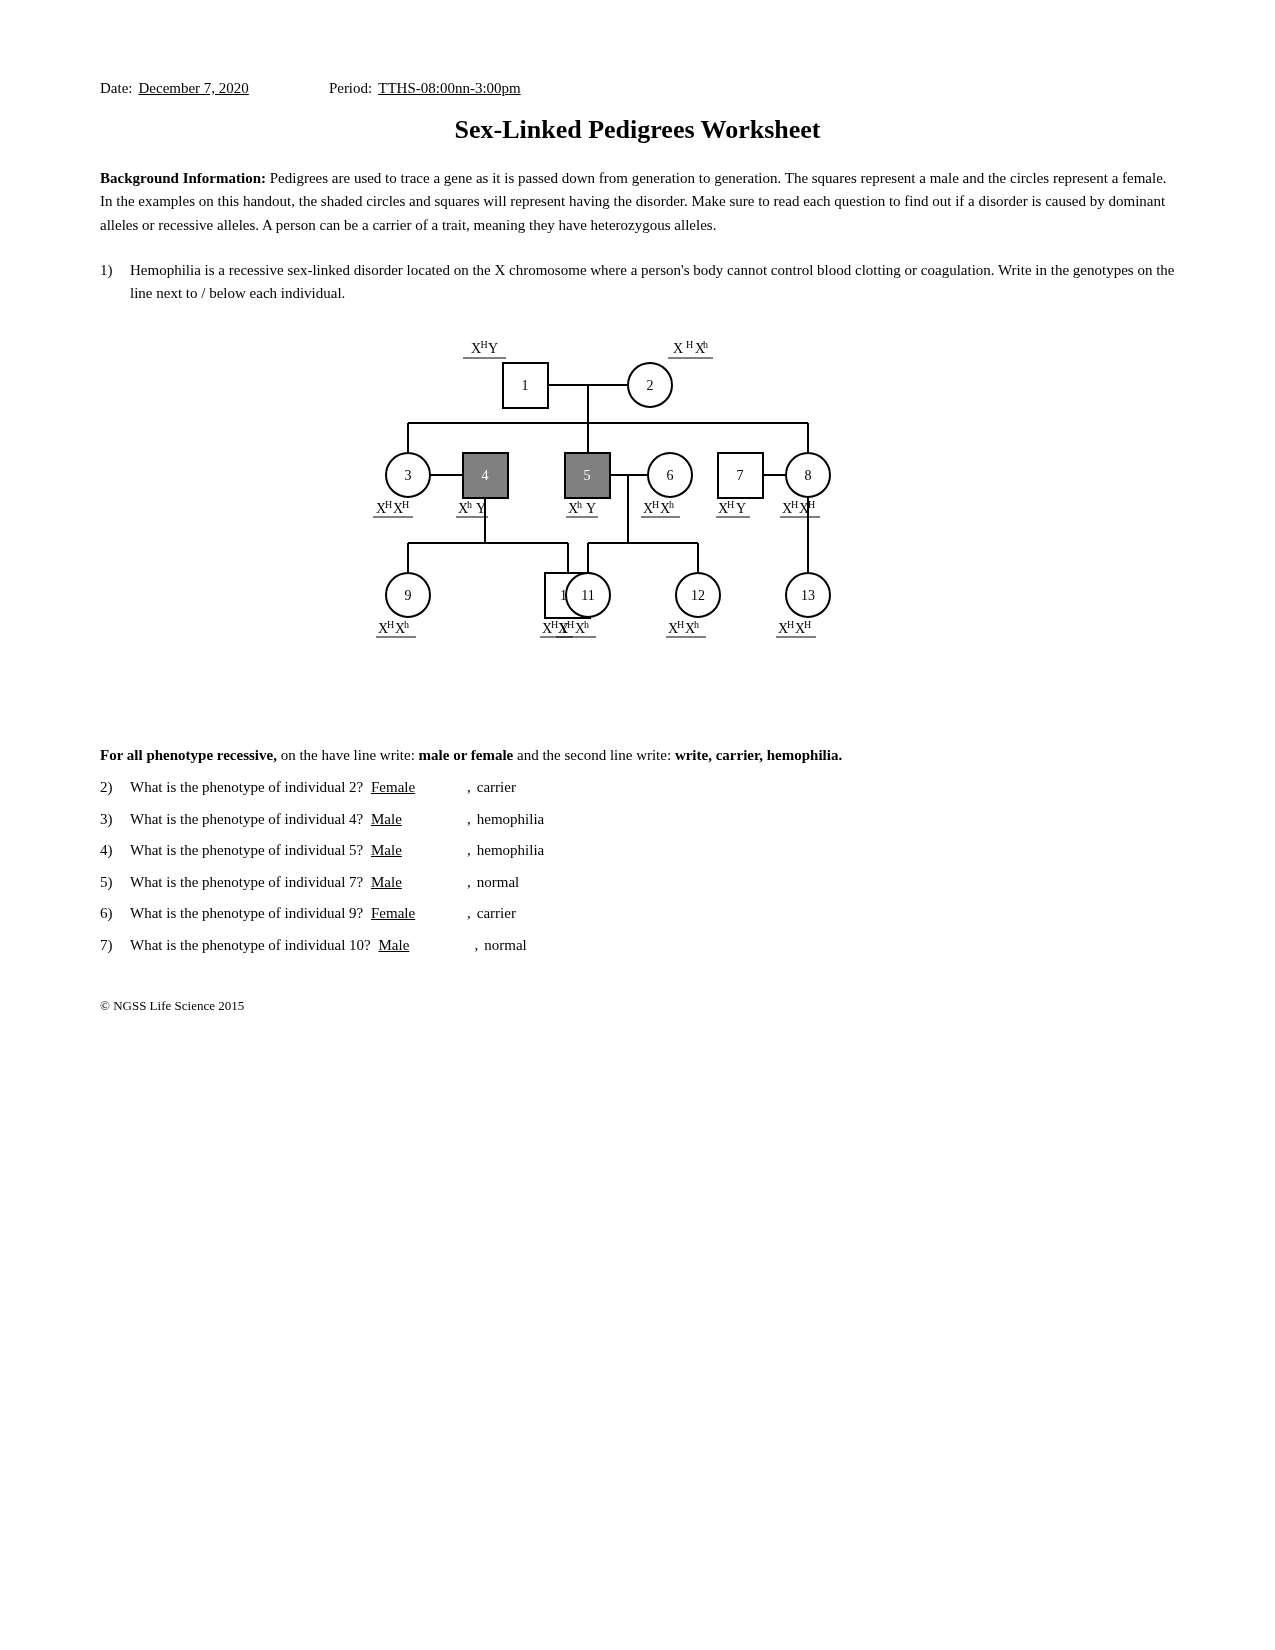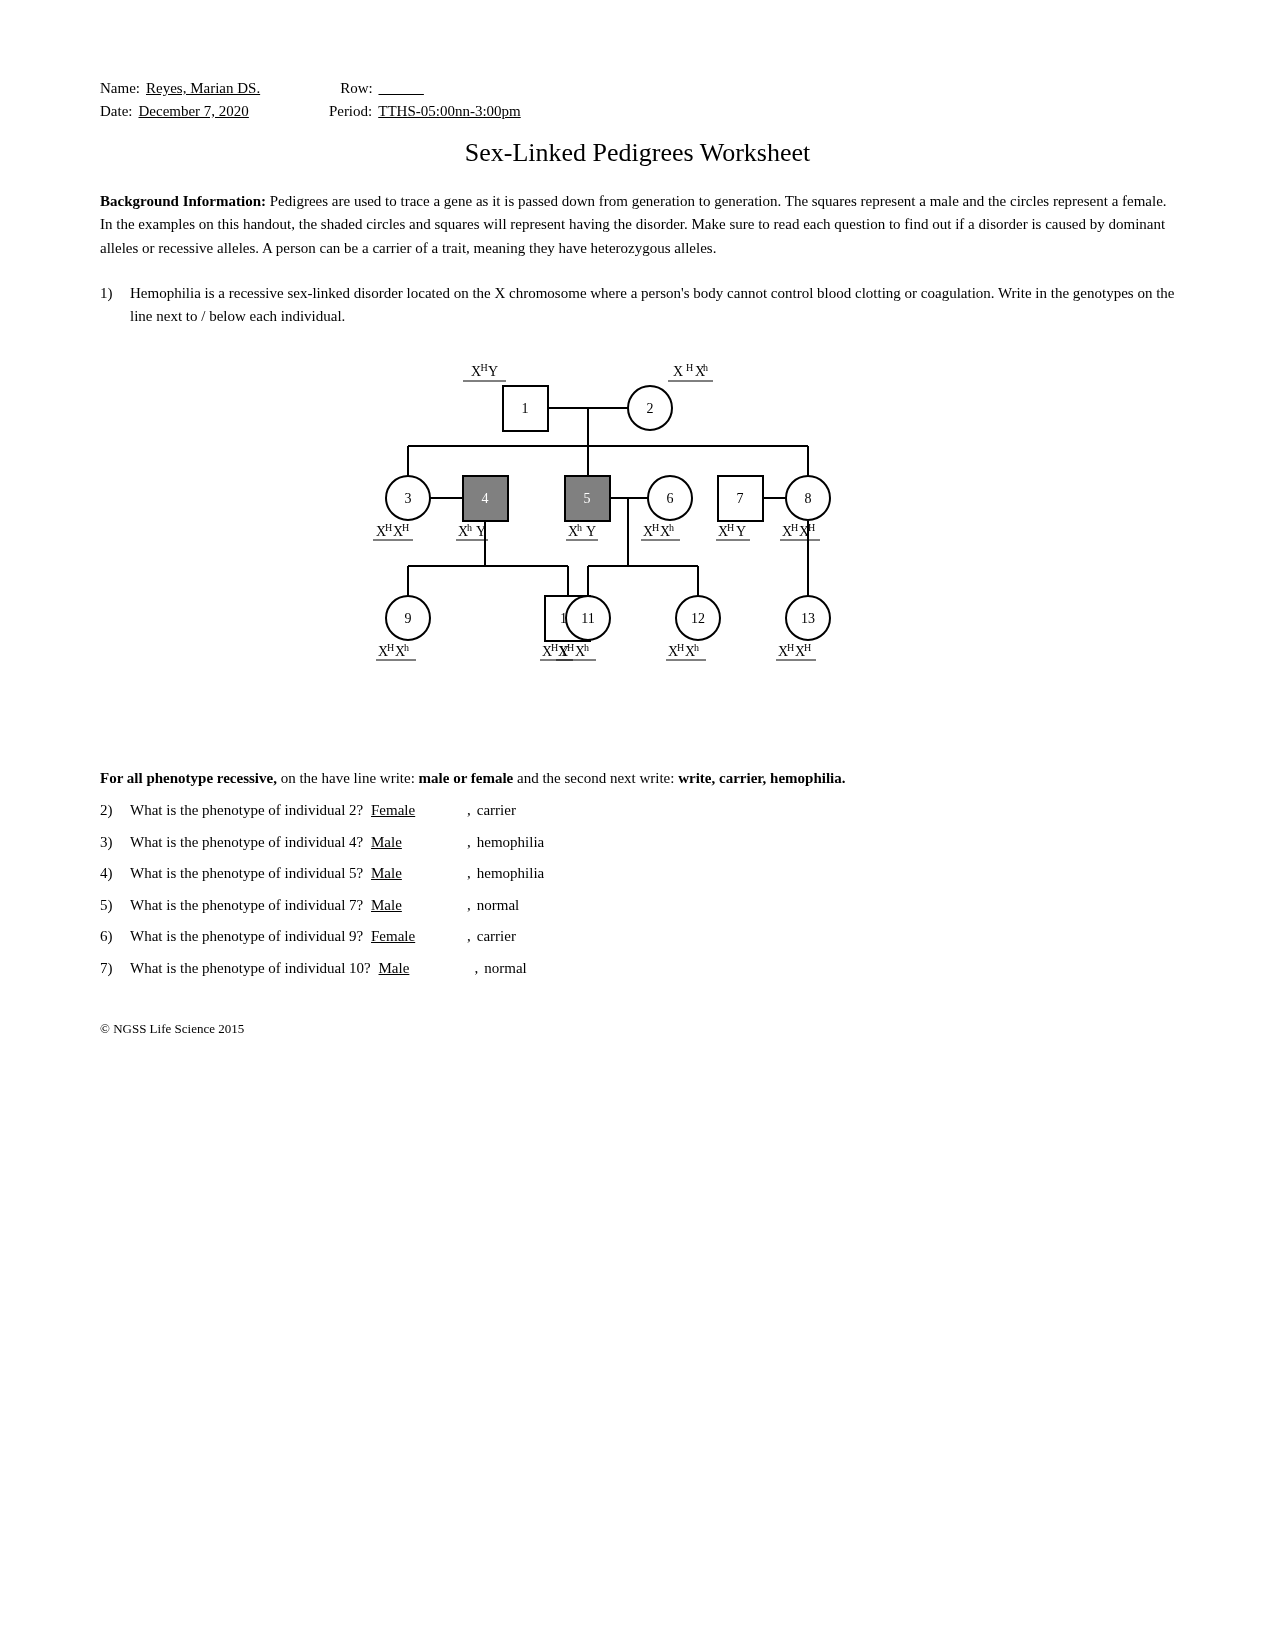--- a/index.html
+++ b/index.html
@@ -25,21 +25,21 @@
       align-items: baseline;
       gap: 6px;
     }
     .header-label { }
     .header-value {
       text-decoration: underline;
     }
     .title {
       text-align: center;
       font-size: 26px;
-      font-weight: normal;
+      font-weight: bold;
       margin: 18px 0 22px;
     }
     .background-section {
       margin-bottom: 22px;
       line-height: 1.55;
     }
     .background-section strong { font-weight: bold; }
     .question-section {
       margin-bottom: 18px;
     }
@@ -84,36 +84,26 @@
       margin-top: 40px;
       font-size: 13px;
     }
   </style>
 </head>
 <body>
 
 <div class="header-section">
   <div class="header-row">
     <div class="header-field">
-      <span class="header-label">Name:</span>
-      <span class="header-value">Reyes, Marian DS.</span>
-    </div>
-    <div class="header-field">
-      <span class="header-label">Row:</span>
-      <span class="header-value">______</span>
-    </div>
-  </div>
-  <div class="header-row">
-    <div class="header-field">
       <span class="header-label">Date:</span>
       <span class="header-value">December 7, 2020</span>
     </div>
     <div class="header-field">
       <span class="header-label">Period:</span>
-      <span class="header-value">TTHS-05:00nn-3:00pm</span>
+      <span class="header-value">TTHS-08:00nn-3:00pm</span>
     </div>
   </div>
 </div>
 
 <div class="title">Sex-Linked Pedigrees Worksheet</div>
 
 <div class="background-section">
   <strong>Background Information:</strong><span> Pedigrees are used to trace a gene as it is passed down from generation to generation. The squares represent a male and the circles represent a female. In the examples on this handout, the shaded circles and squares will represent having the disorder. Make sure to read each question to find out if a disorder is caused by dominant alleles or recessive alleles. A person can be a carrier of a trait, meaning they have heterozygous alleles.</span>
 </div>
 
@@ -262,21 +252,21 @@
 
     <text x="490" y="310" font-family="Times New Roman" font-size="14">X</text>
     <text x="499" y="305" font-family="Times New Roman" font-size="10">H</text>
     <text x="507" y="310" font-family="Times New Roman" font-size="14">X</text>
     <text x="516" y="305" font-family="Times New Roman" font-size="10">H</text>
     <line x1="488" y1="314" x2="528" y2="314" stroke="black" stroke-width="1"></line>
   </svg>
 </div>
 
 <div class="phenotype-header">
-  <strong>For all phenotype recessive,</strong><span> on the have line write: </span><strong>male or female</strong><span> and the second next write: </span><strong>write, carrier, hemophilia.</strong>
+  <strong>For all phenotype recessive,</strong><span> on the have line write: </span><strong>male or female</strong><span> and the second line write: </span><strong>write, carrier, hemophilia.</strong>
 </div>
 
 <div id="pheno-questions">
     <div class="pheno-line">
       <span class="pheno-num">2)</span>
       <span>What is the phenotype of individual 2?&nbsp;</span>
       <span class="pheno-answer">Female</span>
       <span class="comma">,</span>
       <span class="pheno-answer2">carrier</span>
     </div>

